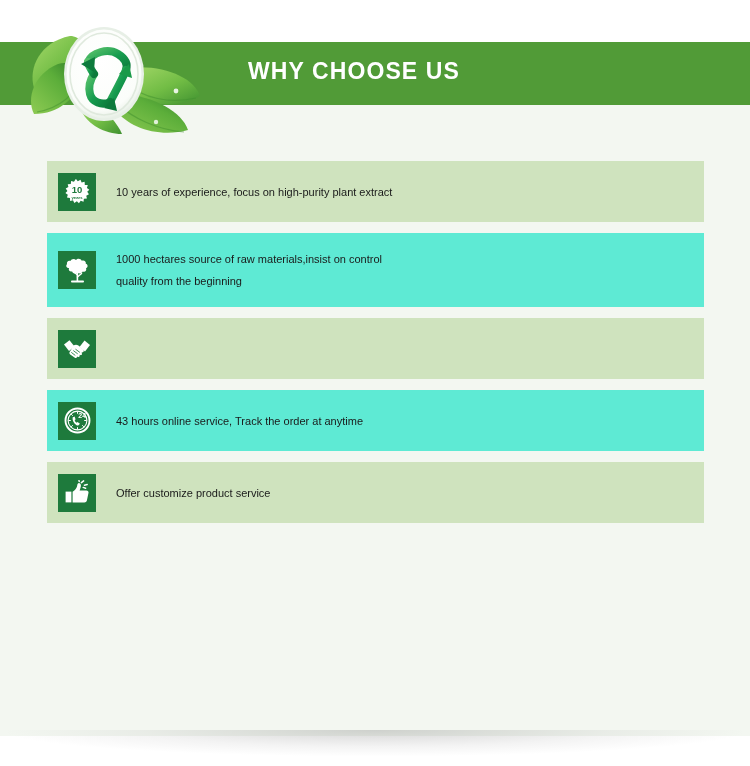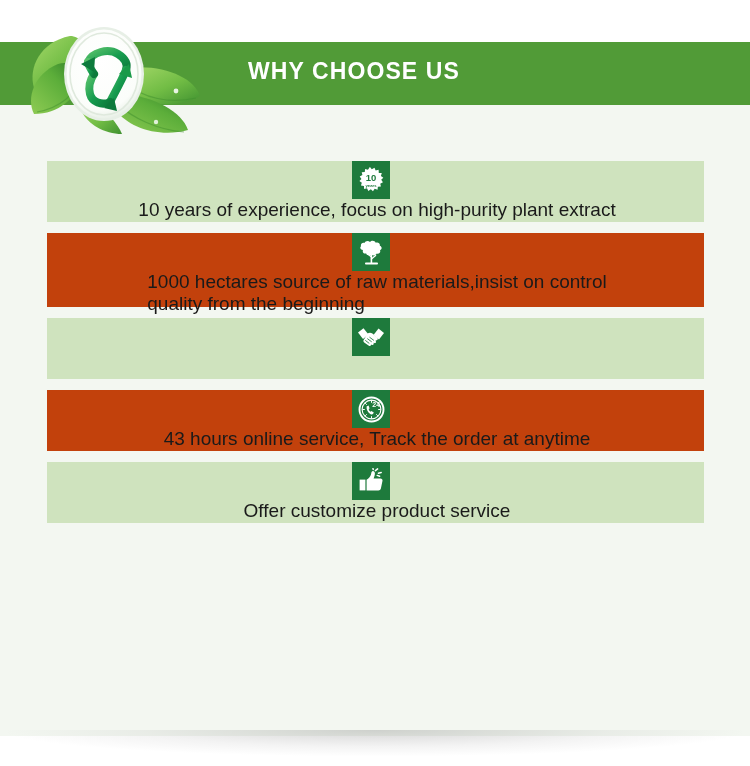--- a/index.html
+++ b/index.html
@@ -88,42 +88,41 @@
     top: 161px;
     width: 657px;
   }
   .row {
     display: flex;
     align-items: center;
     width: 657px;
     box-sizing: border-box;
     padding: 0 0 0 11px;
     margin-bottom: 11px;
-    flex-direction: column;
   }
   .row.tone-a { background: #cfe3be; }
-  .row.tone-b { background: #c2410c; }
+  .row.tone-b { background: #5eead4; }
   .row.h1 { height: 61px; }
   .row.h2 { height: 74px; }
 
   .row-icon {
     flex: 0 0 auto;
     width: 38px;
     height: 38px;
     background: #1e7a3c;
     display: flex;
     align-items: center;
     justify-content: center;
     margin-right: 20px;
   }
   .row-icon svg { display: block; }
 
   .row-text {
     flex: 1 1 auto;
-    font-size: 19px;
+    font-size: 11px;
     line-height: 22px;
     color: #1a1a1a;
     padding-right: 8px;
     white-space: pre-line;
   }
 </style>
 </head>
 <body>
 
 <div id="page">

